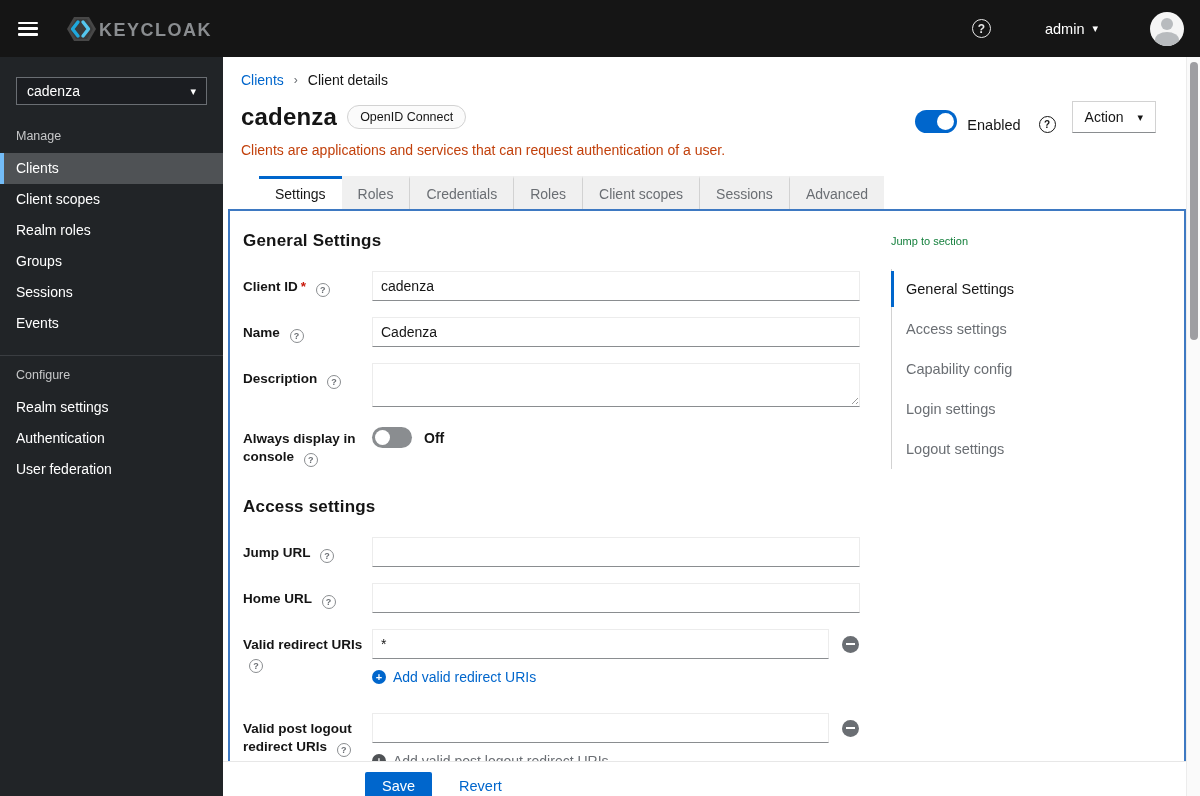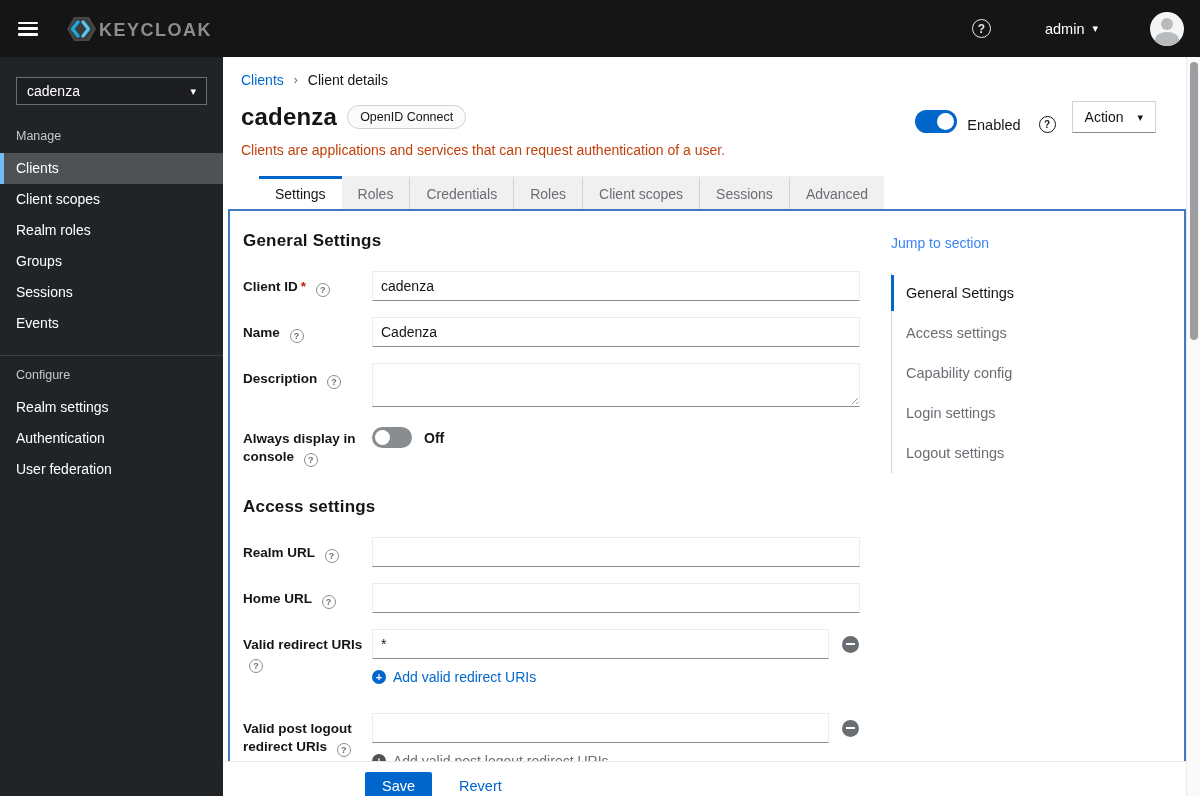--- a/index.html
+++ b/index.html
@@ -82,21 +82,21 @@
   .add-link { display:flex; align-items:center; margin-top:10px; font-size:14px; cursor:pointer; background:none; border:none; font-family:inherit; padding:0; }
   .add-link .plus { width:14px; height:14px; border-radius:50%; color:#fff; font-size:11px; font-weight:700; display:inline-flex; align-items:center; justify-content:center; margin-right:7px; line-height:1; }
   .add-link.blue { color:#0066cc; }
   .add-link.blue .plus { background:#0066cc; }
   .add-link.gray { color:#6a6e73; }
   .add-link.gray .plus { background:#4f5255; }
   .uri-row { margin-bottom:28px; }
 
   
   .jump-col { margin-left:31px; padding-top:4px; width:280px; }
-  .jump-heading { font-size:14px; color:#3b82f6; }
+  .jump-heading { font-size:11px; color:#15803d; }
   .jump-list { list-style:none; margin-top:22px; border-left:1px solid #d2d2d2; }
   .jump-item { position:relative; padding:12px 0 12px 14px; font-size:14.5px; color:#6a6e73; cursor:pointer; }
   .jump-item.active { color:#151515; }
   .jump-item.active::before { content:""; position:absolute; left:-1px; top:2px; bottom:2px; width:3px; background:#0066cc; }
 
   
   .action-bar { height:48px; background:#fff; border-top:1px solid #e7e7e7; display:flex; align-items:center; padding-left:142px; }
   .save-btn { background:#0066cc; color:#fff; border:none; padding:6px 17px; font-size:14.5px; font-family:inherit; border-radius:2px; cursor:pointer; }
   .revert-btn { background:none; border:none; color:#0066cc; font-size:14.5px; font-family:inherit; margin-left:27px; cursor:pointer; }
 
@@ -236,21 +236,21 @@
                   <span class="knob"></span>
                 </div>
               <span class="toggle-state">Off</span>
             </div>
           </div>
 
           <h2 class="section-heading access">Access settings</h2>
 
           <div class="form-row">
             <div class="form-label">
-              <span>Realm URL</span>
+              <span>Jump URL</span>
               <span class="q-icon">?</span>
             </div>
             <input class="pf-input" style="">
           </div>
 
           <div class="form-row">
             <div class="form-label">
               <span>Home URL</span>
               <span class="q-icon">?</span>
             </div>

